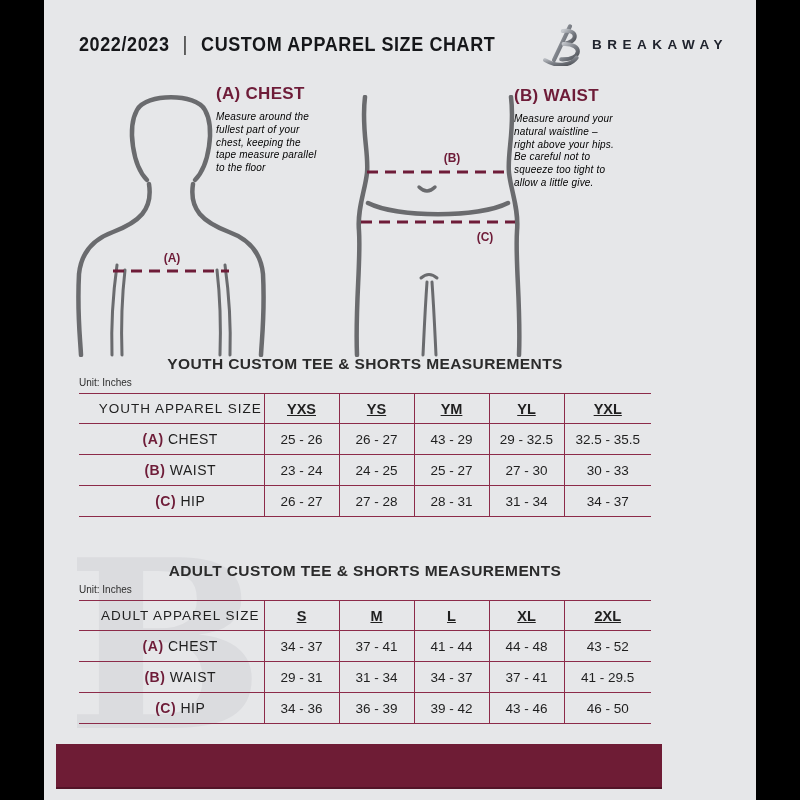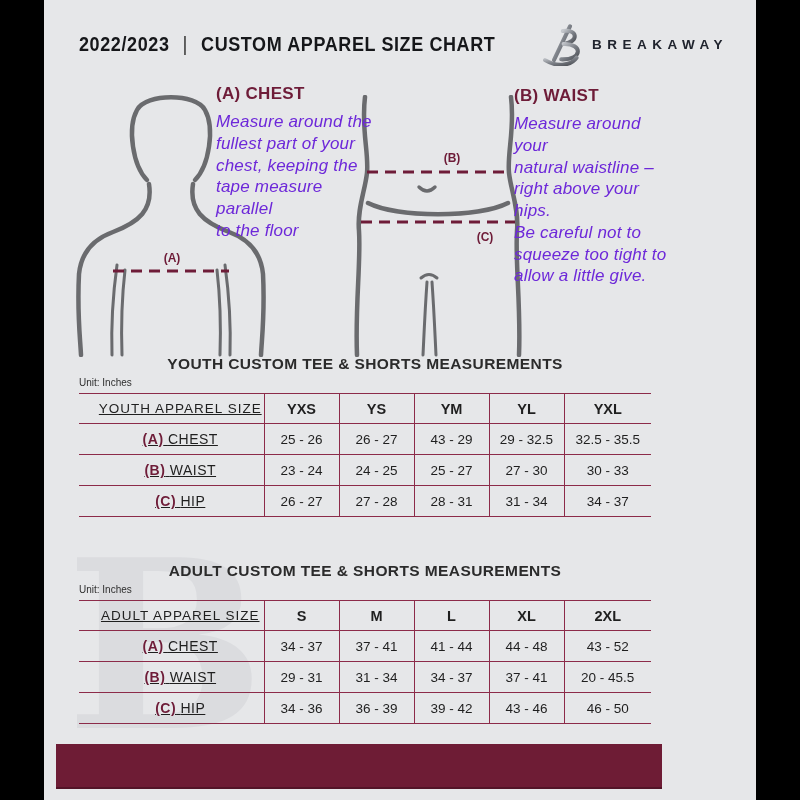--- a/index.html
+++ b/index.html
@@ -39,21 +39,21 @@
     white-space:nowrap;
   }
   
   .fig{position:absolute;}
   .guide-block{position:absolute;z-index:2;}
   .guide-heading{
     font-size:17px;font-weight:bold;color:var(--maroon);letter-spacing:.3px;
     margin-bottom:7px;
   }
   .guide-desc{
-    font-size:17px;font-style:italic;color:#6d28d9;line-height:1.28;
+    font-size:10px;font-style:italic;color:#000000;line-height:1.28;
     white-space:pre-line;letter-spacing:.2px;
   }
   
   .table-section{position:absolute;left:35px;width:572px;z-index:1;}
   .table-title{
     text-align:center;font-size:15.5px;font-weight:bold;color:var(--text-dark);
     letter-spacing:.4px;line-height:19px;
   }
   .table-unit{
     text-align:left;font-size:10px;color:#2e2e2e;line-height:19px;
@@ -64,23 +64,23 @@
   table.size-table col.c-last{width:87px;}
   table.size-table thead tr{height:30px;}
   table.size-table tbody tr{height:31px;}
   table.size-table tr{border-top:1.5px solid var(--maroon-line);}
   table.size-table{border-bottom:1.5px solid var(--maroon-line);}
   table.size-table th:not(:first-child),
   table.size-table td:not(:first-child){border-left:1.5px solid var(--maroon-line);}
   table.size-table th,table.size-table td{
     background:transparent;text-align:center;vertical-align:middle;color:#1f1f1f;
   }
-  th.label-col,td.label-col{text-align:left;padding-left:18px;text-decoration:underline;}
+  th.label-col,td.label-col{text-align:left;padding-left:18px;}
   th.label-col{font-weight:normal;font-size:13.5px;letter-spacing:1px;color:#3c3c3c;}
-  th.size-col{font-size:14.5px;font-weight:bold;color:#1c1c1c;}
+  th.size-col{font-size:14.5px;font-weight:bold;color:#1c1c1c;text-decoration:underline;}
   td.value-cell{font-size:13.5px;}
   td.label-col{font-size:14px;color:#2c2c2c;letter-spacing:.5px;}
   .row-prefix{color:var(--maroon);font-weight:bold;}
   
   .footer-bar{
     position:absolute;left:12px;width:606px;top:744px;height:45px;
     background:var(--footer-bar);border-bottom:2px solid #531428;z-index:3;
   }
   .watermark{
     position:absolute;left:22px;top:528px;z-index:0;
@@ -269,21 +269,21 @@
           <td class="value-cell">41 - 44</td>
           <td class="value-cell">44 - 48</td>
           <td class="value-cell">43 - 52</td>
         </tr>
         <tr>
           <td class="label-col"><span class="row-prefix">(B)</span> <span>WAIST</span></td>
           <td class="value-cell">29 - 31</td>
           <td class="value-cell">31 - 34</td>
           <td class="value-cell">34 - 37</td>
           <td class="value-cell">37 - 41</td>
-          <td class="value-cell">20 - 45.5</td>
+          <td class="value-cell">41 - 29.5</td>
         </tr>
         <tr>
           <td class="label-col"><span class="row-prefix">(C)</span> <span>HIP</span></td>
           <td class="value-cell">34 - 36</td>
           <td class="value-cell">36 - 39</td>
           <td class="value-cell">39 - 42</td>
           <td class="value-cell">43 - 46</td>
           <td class="value-cell">46 - 50</td>
         </tr>
       </tbody>

